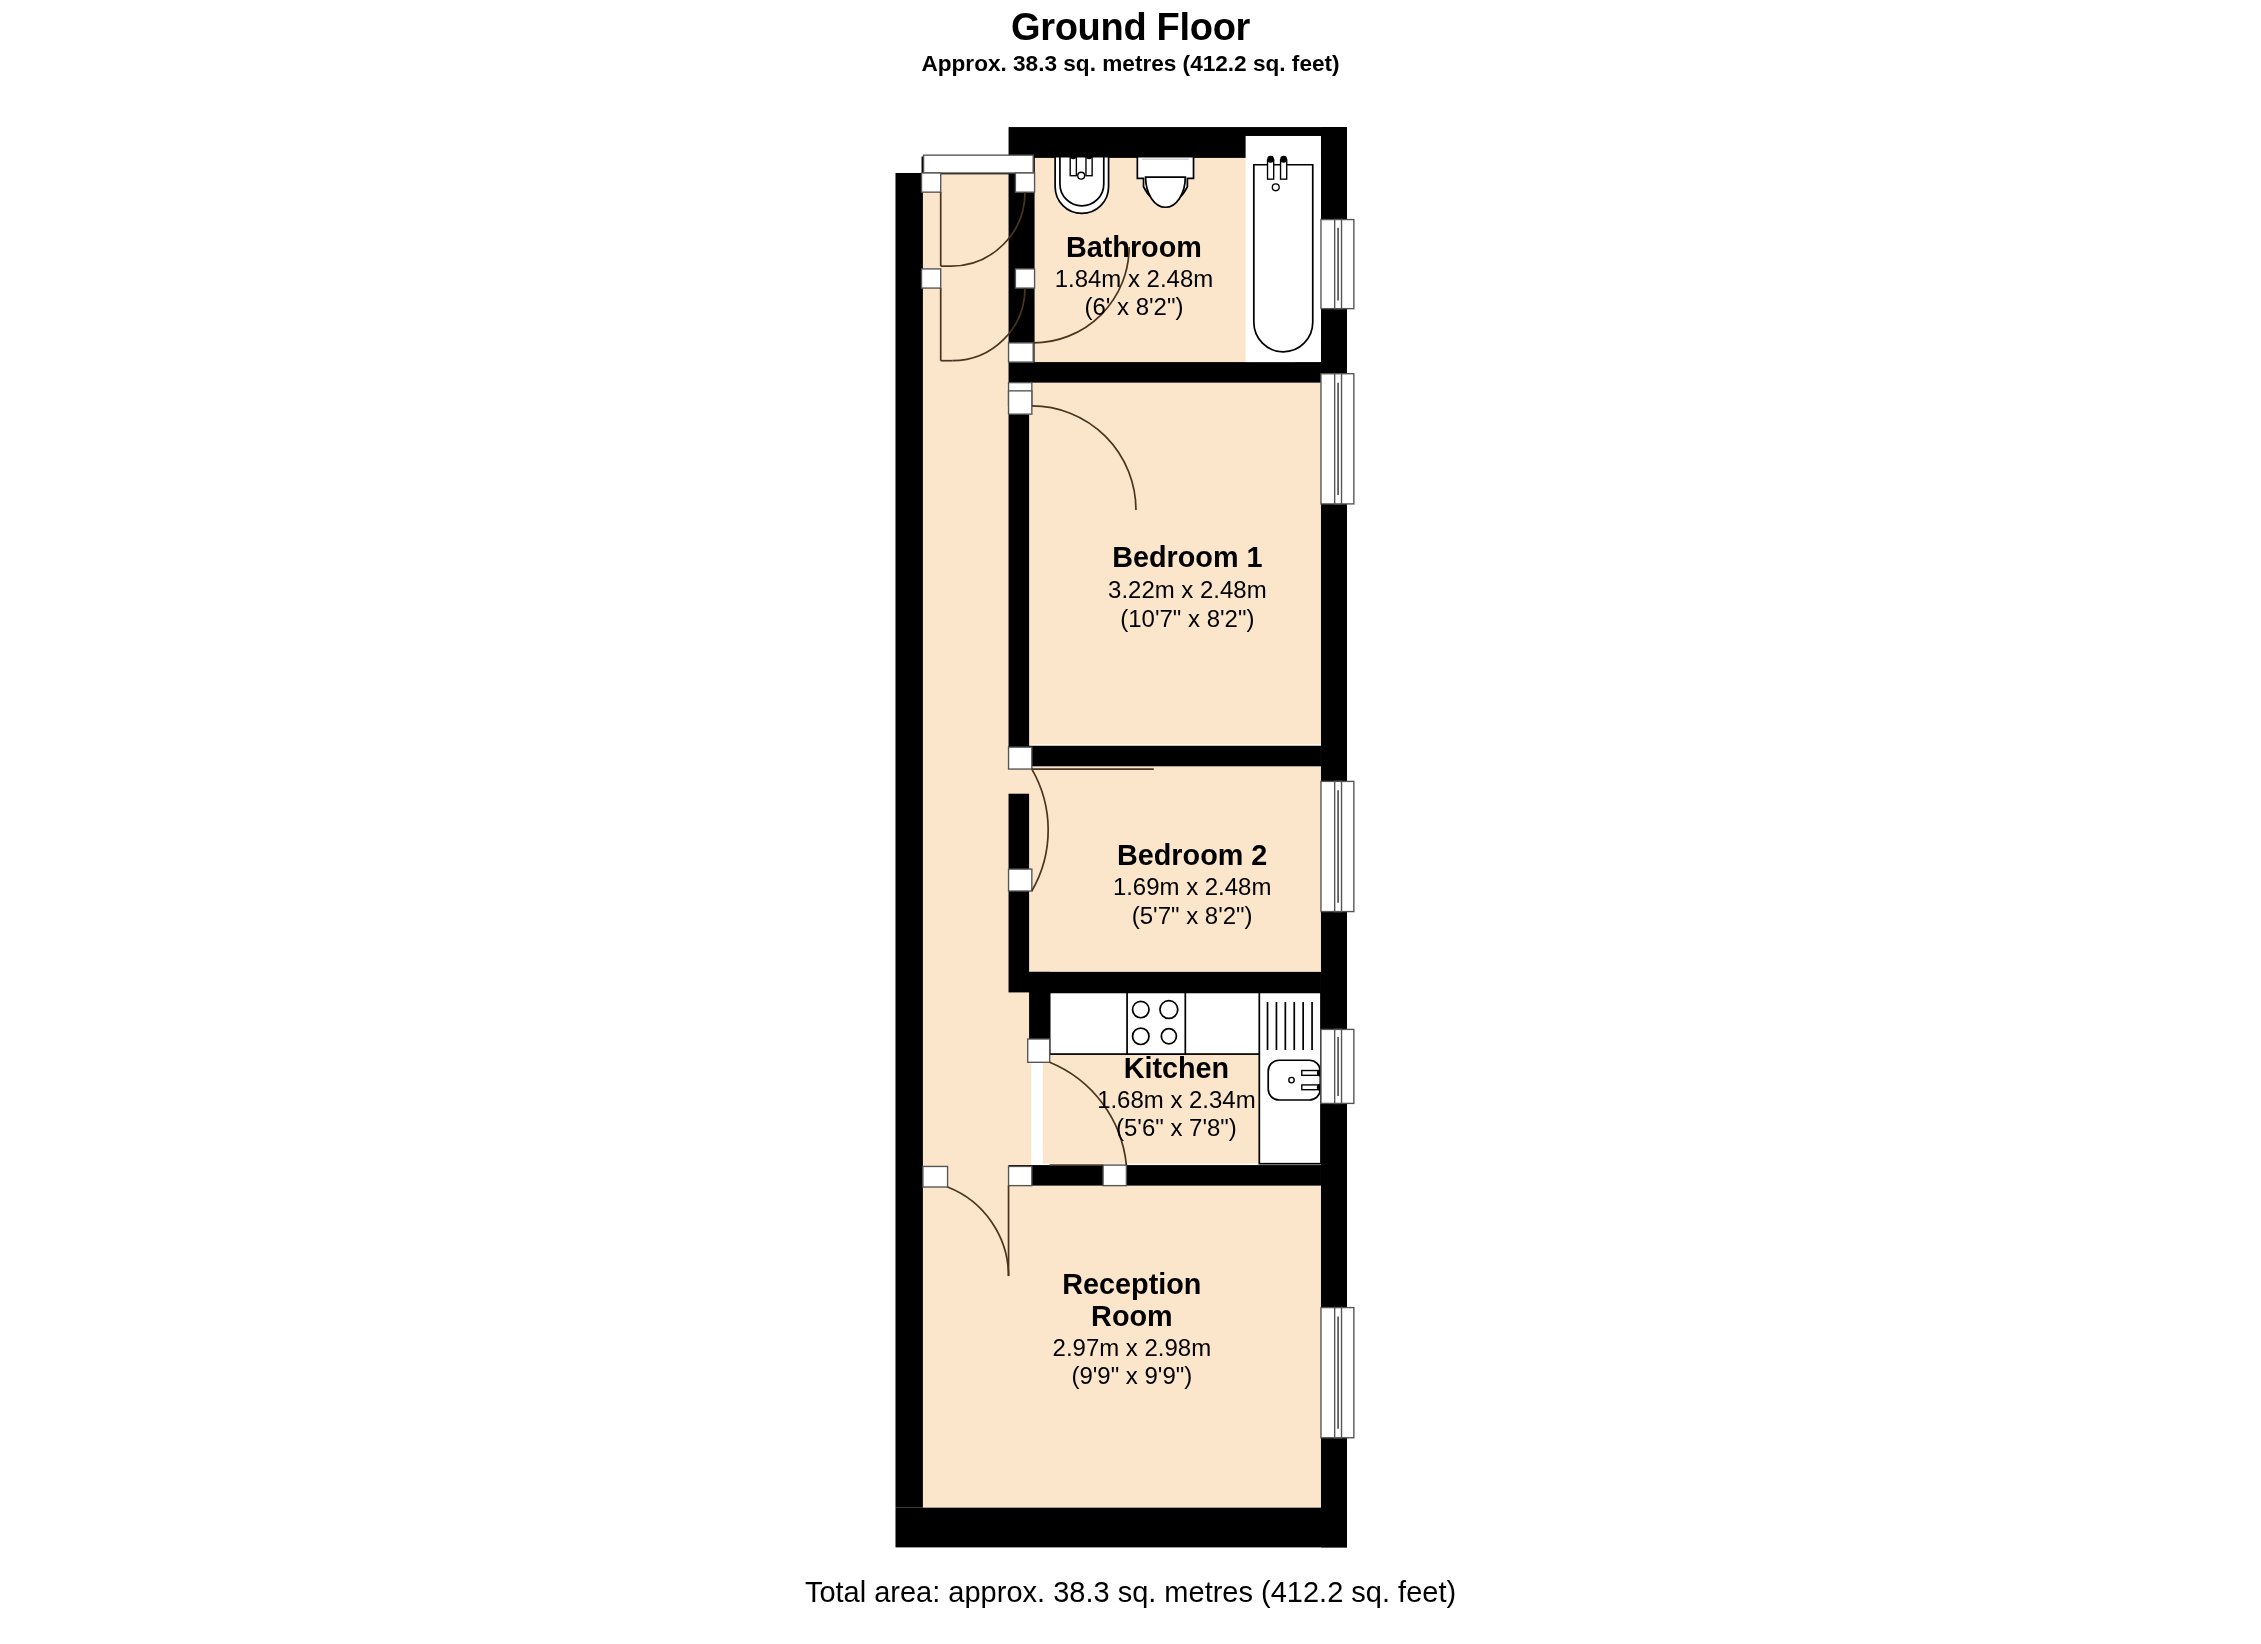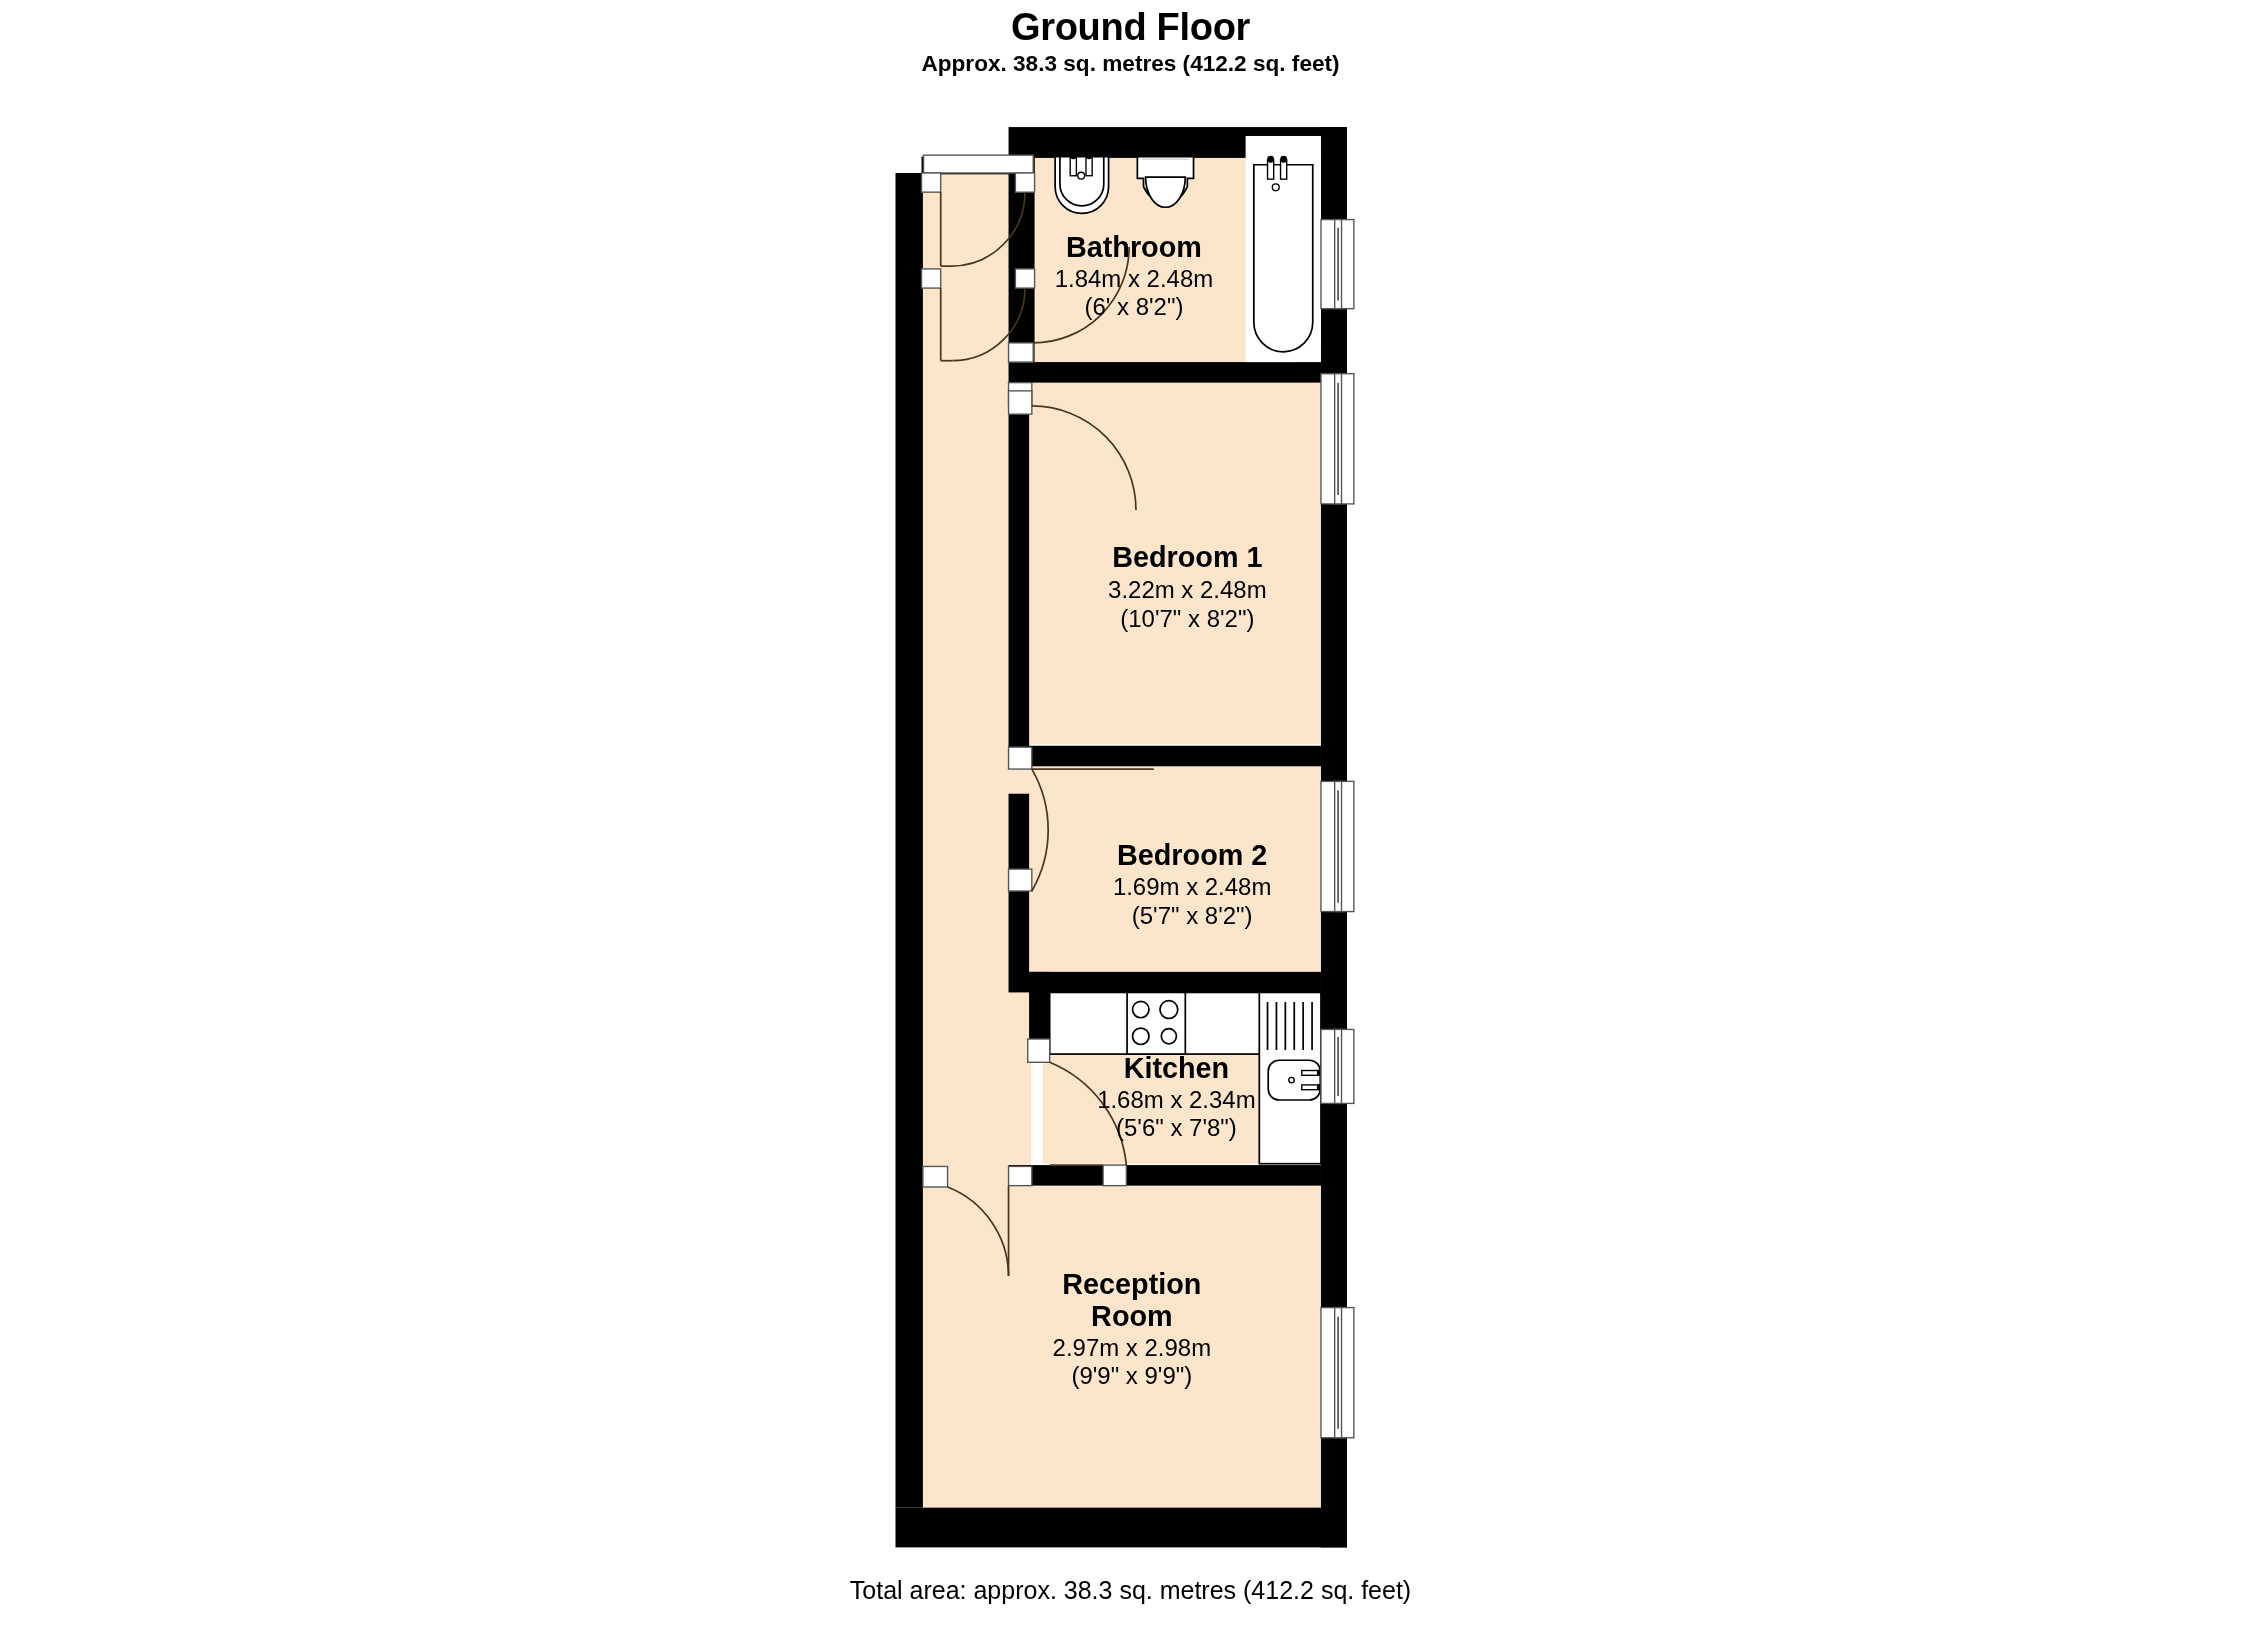--- a/index.html
+++ b/index.html
@@ -34,21 +34,21 @@
     font-weight: bold;
     letter-spacing: -0.3px;
   }
   #floor-approx {
     top: 51px;
     font-size: 22.6px;
     font-weight: bold;
   }
   #total-area {
     top: 1576px;
-    font-size: 25px;
+    font-size: 29px;
     font-weight: normal;
   }
   #plan-svg {
     position: absolute;
     left: 0;
     top: 0;
   }
   .rm-label {
     font-family: "Liberation Sans", sans-serif;
     fill: #000000;

